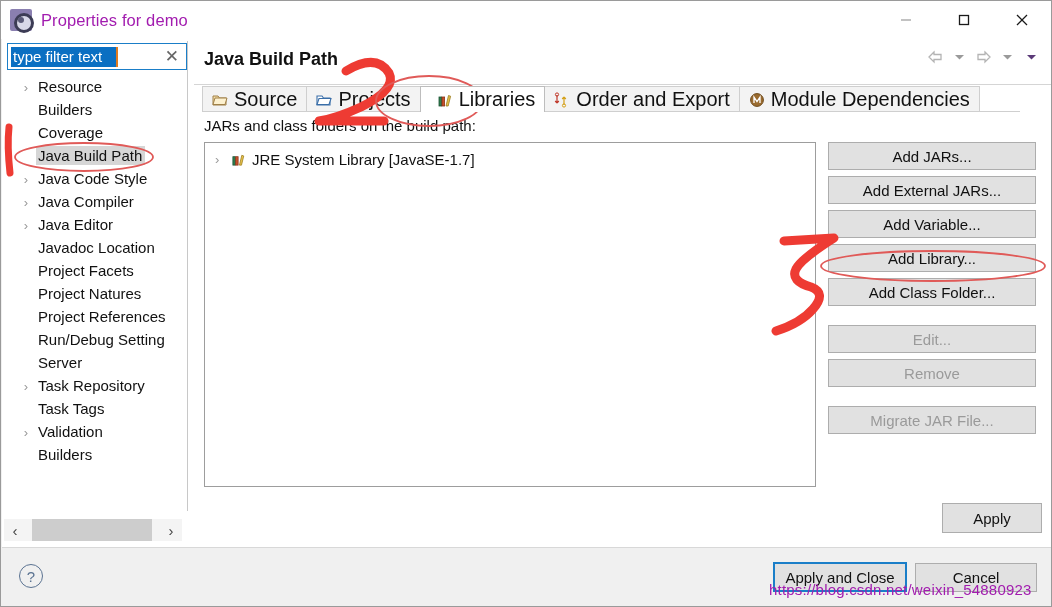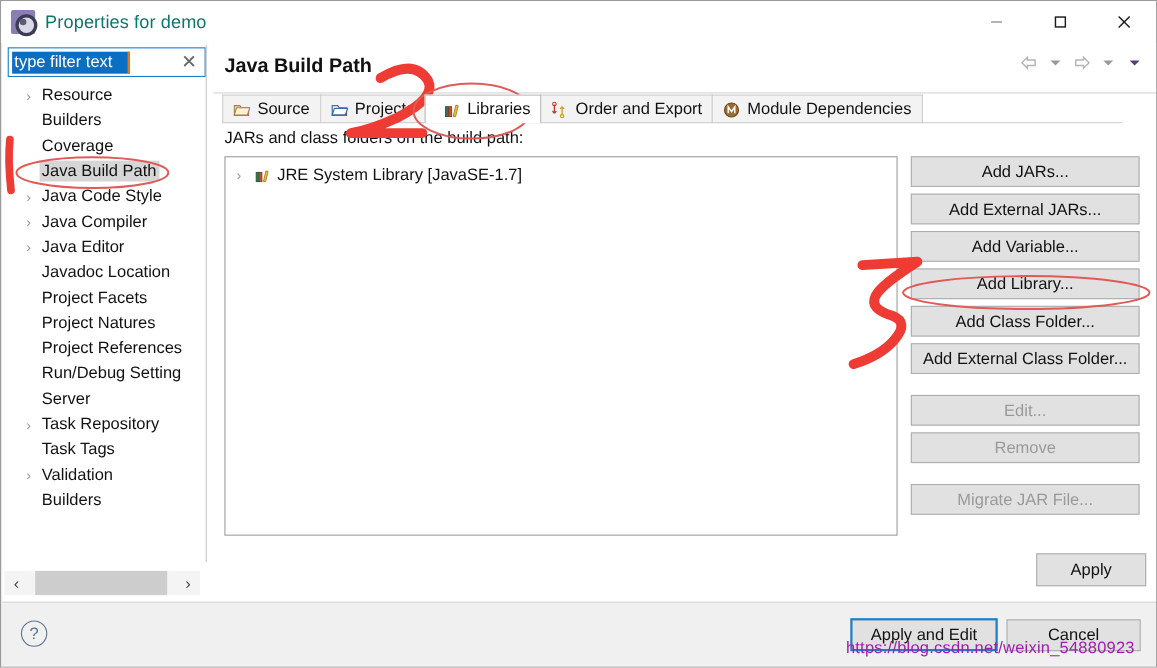--- a/index.html
+++ b/index.html
@@ -44,21 +44,21 @@
   }
   .app-icon::after {
     content: "";
     position: absolute; left: 8px; top: 8px;
     width: 6px; height: 6px;
     border-radius: 50%;
     background: #5a5a78;
   }
   .title-text {
     font-size: 16.5px;
-    color: #0f766e;
+    color: #a21caf;
     letter-spacing: .1px;
   }
   .win-btns {
     position: absolute; right: 0; top: 0;
     height: 38px; display: flex;
   }
   .win-btn {
     width: 58px; height: 38px;
     display: flex; align-items: center; justify-content: center;
   }
@@ -165,21 +165,21 @@
   }
 
   .tabs {
     position: absolute; left: 8px; top: 47px;
     height: 26px; display: flex; align-items: flex-end;
   }
   .tab {
     height: 26px;
     display: flex; align-items: center;
     padding: 0 9px;
-    font-size: 15px; color: #111;
+    font-size: 20px; color: #111;
     background: #f3f3f3;
     border: 1px solid #cfcfcf;
     border-bottom: none;
     margin-right: -1px;
     white-space: nowrap;
   }
   .tab.active {
     background: #ffffff;
     border-color: #bdbdbd;
     position: relative; z-index: 3; padding-left: 16px;
@@ -500,34 +500,33 @@
           <span>JRE System Library [JavaSE-1.7]</span>
         </div>
       </div>
 
     <div class="btncol" id="btncol">
         <div class="btn">Add JARs...</div>
         <div class="btn">Add External JARs...</div>
         <div class="btn">Add Variable...</div>
         <div class="btn">Add Library...</div>
         <div class="btn">Add Class Folder...</div>
-        <div class="btn">Add External Class Folder...</div>
         <div class="btn disabled gap">Edit...</div>
         <div class="btn disabled">Remove</div>
         <div class="btn disabled gap">Migrate JAR File...</div>
       </div>
 
     <div class="apply-row">
       <div class="btn-apply">Apply</div>
     </div>
   </div>
 
   <div class="footer">
     <div class="help-ico">?</div>
-    <div class="btn-applyclose">Apply and Edit</div>
+    <div class="btn-applyclose">Apply and Close</div>
     <div class="btn-cancel">Cancel</div>
   </div>
   <div class="watermark">https://blog.csdn.net/weixin_54880923</div>
 
   <svg class="annot" viewBox="0 0 1052 607">
 
     <path d="M8 126 Q6 145 9 172" fill="none" stroke="#ee3b33" stroke-width="7" stroke-linecap="round"></path>
 
     <ellipse cx="83" cy="156" rx="69" ry="14" fill="none" stroke="#e05a58" stroke-width="1.8"></ellipse>
 

